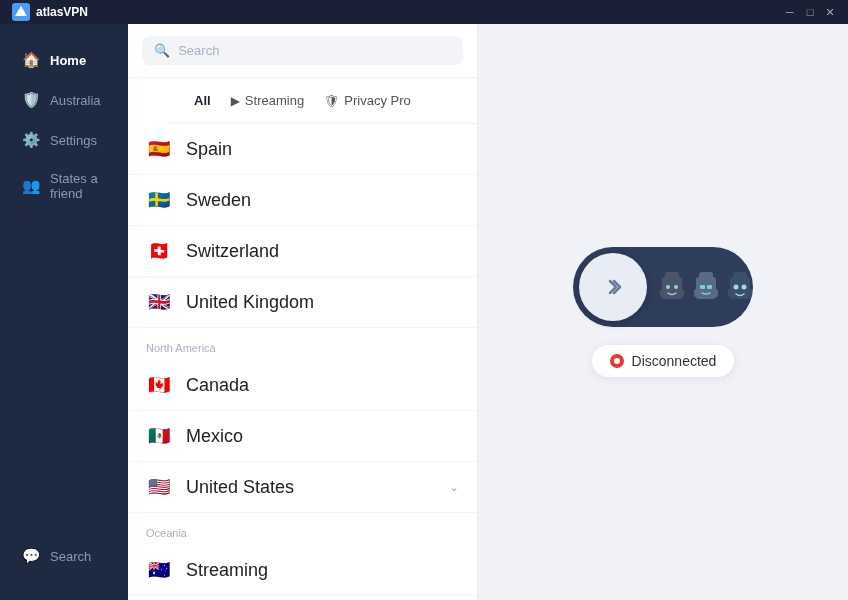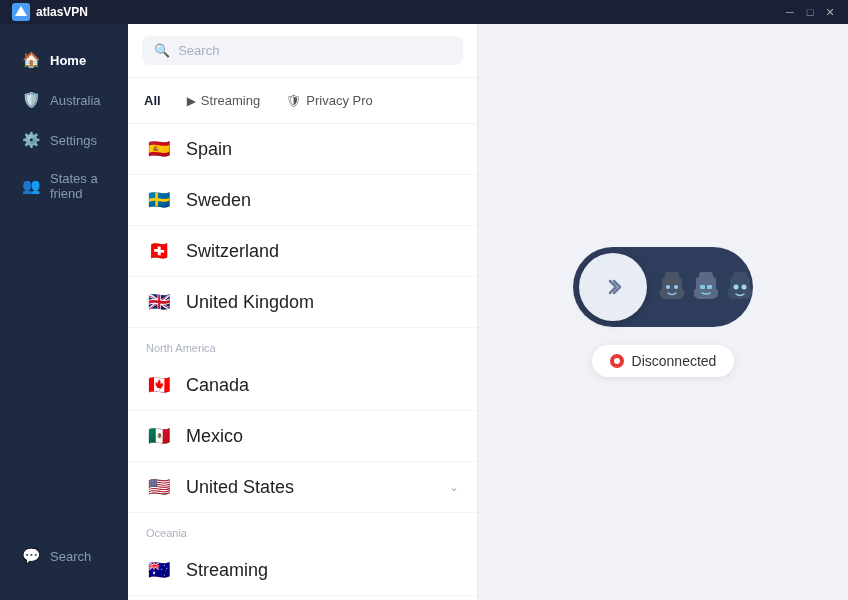--- a/index.html
+++ b/index.html
@@ -134,23 +134,23 @@
       color: #333;
       width: 100%;
     }
     .search-input-wrap input::placeholder { color: #aab0c0; }
     .search-icon-char { color: #aab0c0; font-size: 13px; }
 
     
     .filter-tabs {
       display: flex;
       align-items: center;
-      gap: 6px;
-      padding: 10px 6px;
+      padding: 10px 14px;
       border-bottom: 1px solid #eef0f5;
+      margin-left: 42px;
     }
     .filter-tab {
       padding: 5px 10px;
       border-radius: 20px;
       font-size: 13px;
       cursor: pointer;
       display: flex;
       align-items: center;
       gap: 5px;
       color: #555;

